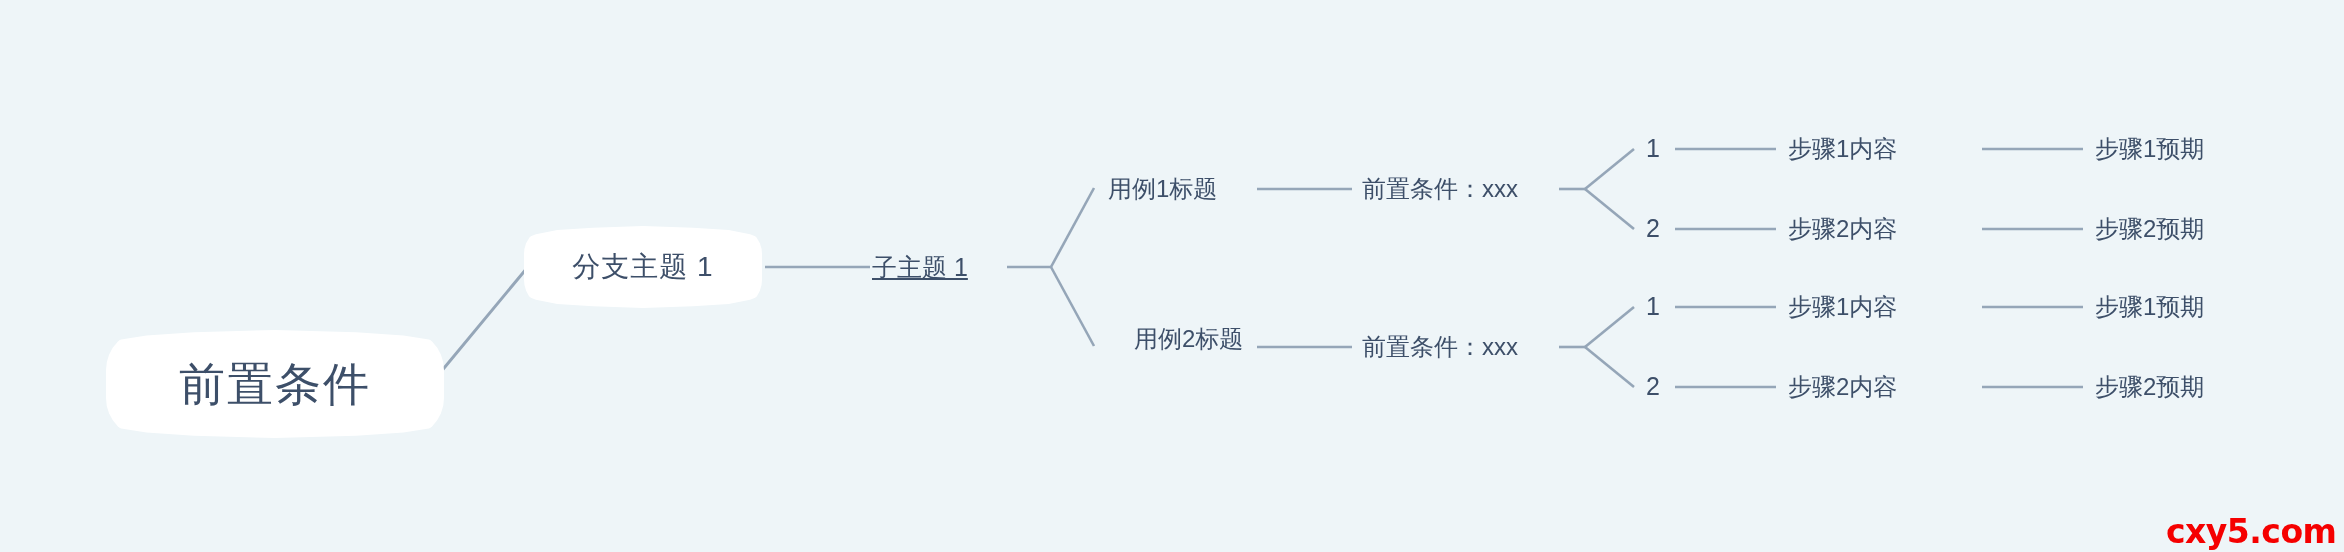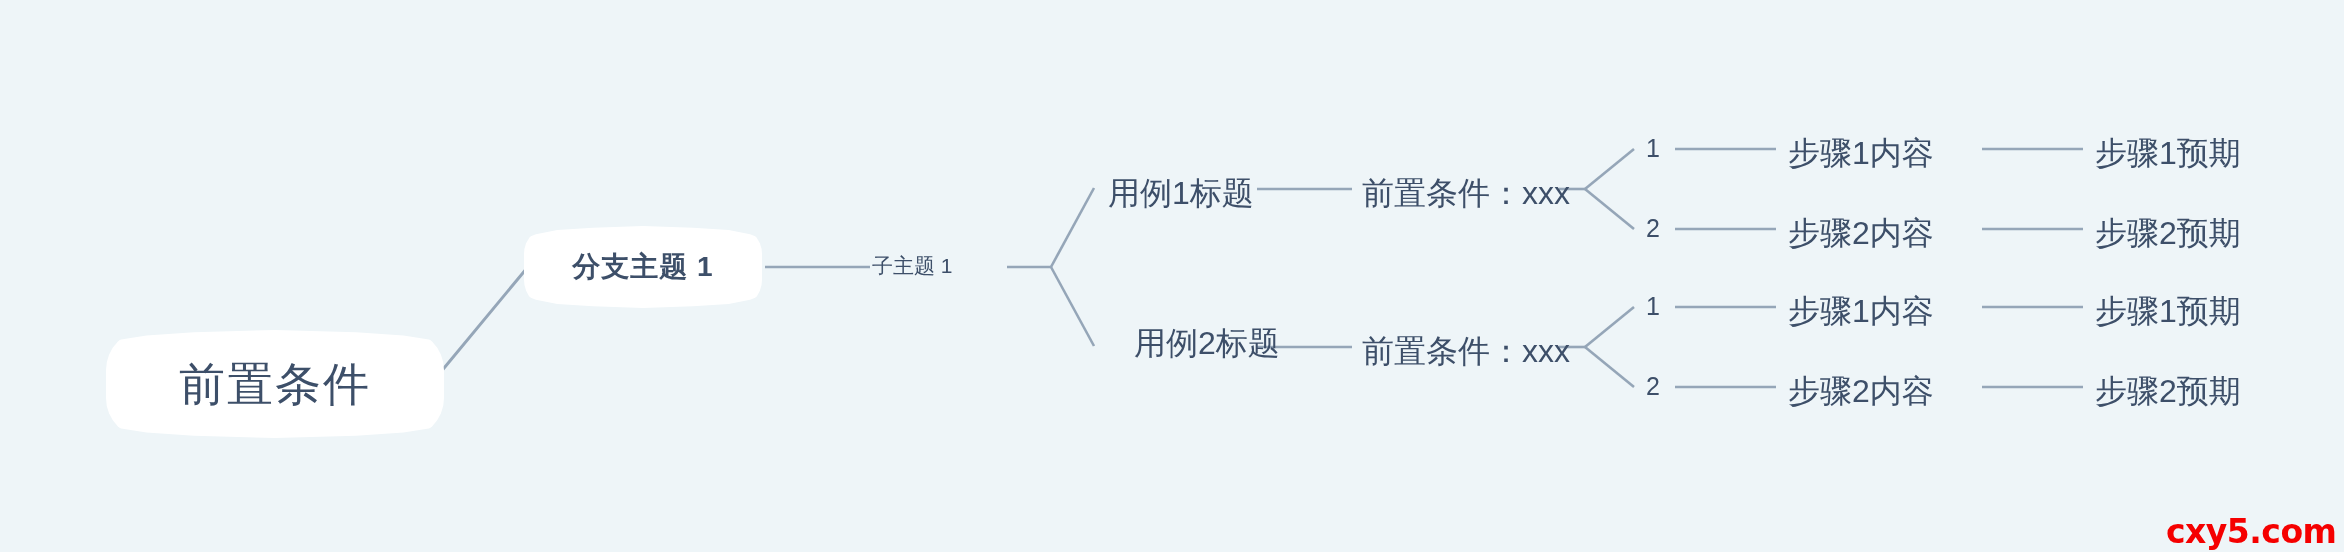--- a/index.html
+++ b/index.html
@@ -55,35 +55,36 @@
       0% 14%, 4% 9%, 12% 5%, 26% 2%, 50% 0%, 74% 2%, 88% 5%, 96% 9%, 100% 14%,
       100% 86%, 96% 91%, 88% 95%, 74% 98%, 50% 100%, 26% 98%, 12% 95%, 4% 91%, 0% 86%
     );
   }
   .lens-branch {
     left: 524px;
     top: 226px;
     width: 238px;
     height: 82px;
     font-size: 28px;
-    font-weight: 700;
+    font-weight: 400;
     letter-spacing: 1px;
     border-radius: 28px;
     clip-path: polygon(
       0% 16%, 5% 10%, 14% 5%, 29% 2%, 50% 0%, 71% 2%, 86% 5%, 95% 10%, 100% 16%,
       100% 84%, 95% 90%, 86% 95%, 71% 98%, 50% 100%, 29% 98%, 14% 95%, 5% 90%, 0% 84%
     );
   }
   
   .txt {
-    font-size: 32px;
+    font-size: 24px;
     font-weight: 400;
   }
   .txt.sub {
-    font-size: 21px;
+    font-size: 25px;
+    text-decoration: underline;
   }
   .txt.num {
     font-size: 25px;
   }
   
   #wm-csdn {
     position: absolute;
     left: 1902px;
     top: 487px;
     font-size: 38px;

